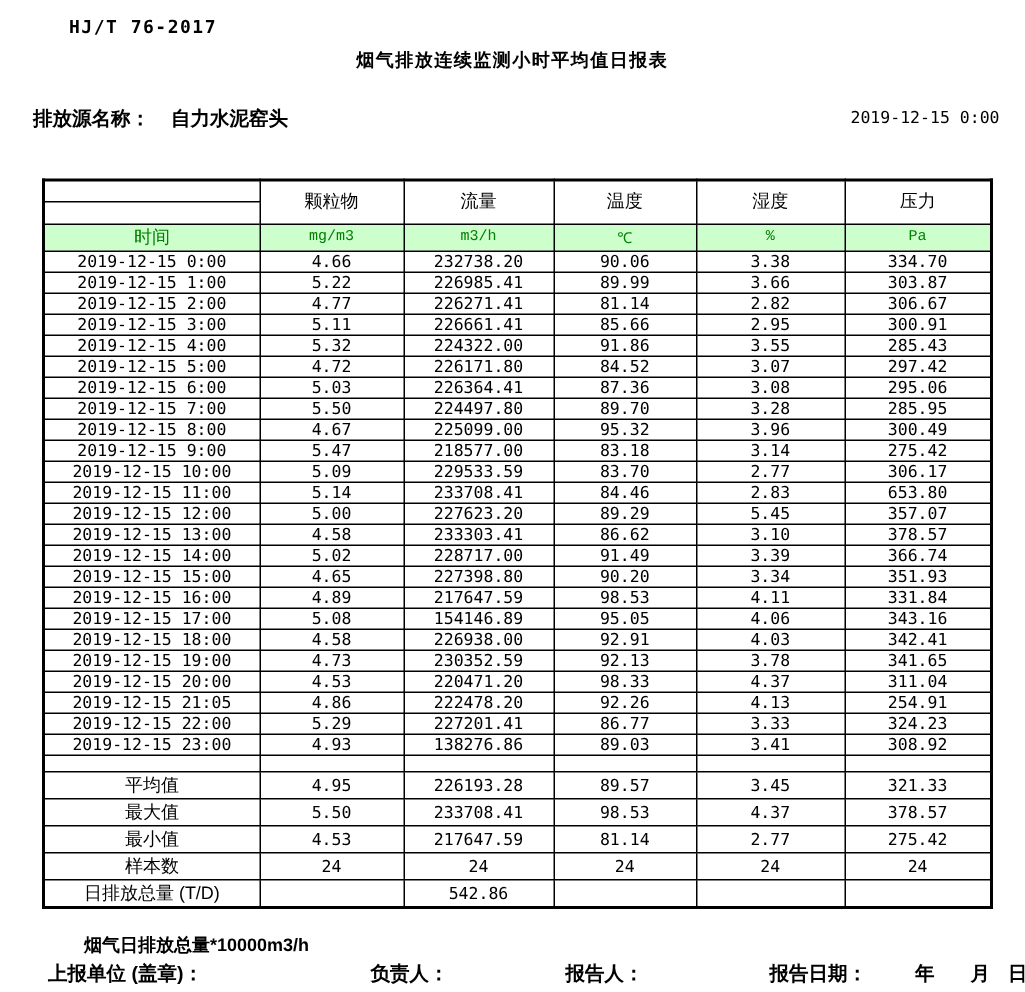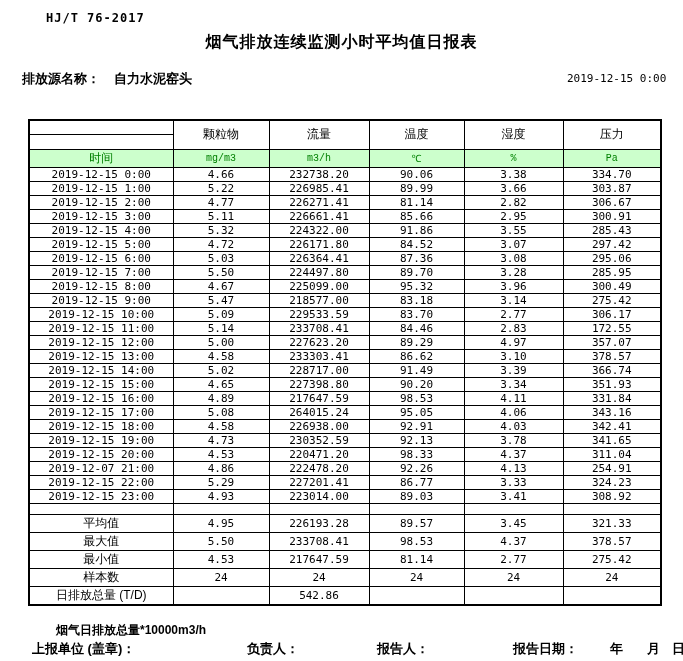--- a/index.html
+++ b/index.html
@@ -6,21 +6,21 @@
   html, body { width: 683px; height: 661px; background: #ffffff; color: #000; }
   body { position: relative; font-family: "Liberation Sans", sans-serif; }
 
   .hj-code {
     position: absolute; left: 30px; top: 11px;
     font-family: "DejaVu Sans Mono", monospace;
     font-size: 12px; font-weight: bold; letter-spacing: 1px; margin-left: 16px;
   }
   .doc-title {
     position: absolute; top: 32px; left: 0; width: 100%;
-    text-align: center; font-size: 16px; font-weight: bold; letter-spacing: 1px;
+    text-align: center; font-size: 12px; font-weight: bold; letter-spacing: 1px;
   }
   .source-line {
     position: absolute; left: 22px; top: 70px;
     font-size: 13px; font-weight: bold; text-align: center;
   }
   .source-line .src-name { margin-left: 14px; }
   .report-datetime {
     position: absolute; left: 567px; top: 72px;
     font-family: "DejaVu Sans Mono", monospace; font-size: 11px;
   }
@@ -192,28 +192,28 @@
         <td class="num-cell">83.70</td>
         <td class="num-cell">2.77</td>
         <td class="num-cell">306.17</td>
       </tr>
       <tr>
         <td class="time-cell">2019-12-15 11:00</td>
         <td class="num-cell">5.14</td>
         <td class="num-cell">233708.41</td>
         <td class="num-cell">84.46</td>
         <td class="num-cell">2.83</td>
-        <td class="num-cell">172.55</td>
+        <td class="num-cell">653.80</td>
       </tr>
       <tr>
         <td class="time-cell">2019-12-15 12:00</td>
         <td class="num-cell">5.00</td>
         <td class="num-cell">227623.20</td>
         <td class="num-cell">89.29</td>
-        <td class="num-cell">4.97</td>
+        <td class="num-cell">5.45</td>
         <td class="num-cell">357.07</td>
       </tr>
       <tr>
         <td class="time-cell">2019-12-15 13:00</td>
         <td class="num-cell">4.58</td>
         <td class="num-cell">233303.41</td>
         <td class="num-cell">86.62</td>
         <td class="num-cell">3.10</td>
         <td class="num-cell">378.57</td>
       </tr>
@@ -237,21 +237,21 @@
         <td class="time-cell">2019-12-15 16:00</td>
         <td class="num-cell">4.89</td>
         <td class="num-cell">217647.59</td>
         <td class="num-cell">98.53</td>
         <td class="num-cell">4.11</td>
         <td class="num-cell">331.84</td>
       </tr>
       <tr>
         <td class="time-cell">2019-12-15 17:00</td>
         <td class="num-cell">5.08</td>
-        <td class="num-cell">264015.24</td>
+        <td class="num-cell">154146.89</td>
         <td class="num-cell">95.05</td>
         <td class="num-cell">4.06</td>
         <td class="num-cell">343.16</td>
       </tr>
       <tr>
         <td class="time-cell">2019-12-15 18:00</td>
         <td class="num-cell">4.58</td>
         <td class="num-cell">226938.00</td>
         <td class="num-cell">92.91</td>
         <td class="num-cell">4.03</td>
@@ -267,39 +267,39 @@
       </tr>
       <tr>
         <td class="time-cell">2019-12-15 20:00</td>
         <td class="num-cell">4.53</td>
         <td class="num-cell">220471.20</td>
         <td class="num-cell">98.33</td>
         <td class="num-cell">4.37</td>
         <td class="num-cell">311.04</td>
       </tr>
       <tr>
-        <td class="time-cell">2019-12-07 21:00</td>
+        <td class="time-cell">2019-12-15 21:05</td>
         <td class="num-cell">4.86</td>
         <td class="num-cell">222478.20</td>
         <td class="num-cell">92.26</td>
         <td class="num-cell">4.13</td>
         <td class="num-cell">254.91</td>
       </tr>
       <tr>
         <td class="time-cell">2019-12-15 22:00</td>
         <td class="num-cell">5.29</td>
         <td class="num-cell">227201.41</td>
         <td class="num-cell">86.77</td>
         <td class="num-cell">3.33</td>
         <td class="num-cell">324.23</td>
       </tr>
       <tr>
         <td class="time-cell">2019-12-15 23:00</td>
         <td class="num-cell">4.93</td>
-        <td class="num-cell">223014.00</td>
+        <td class="num-cell">138276.86</td>
         <td class="num-cell">89.03</td>
         <td class="num-cell">3.41</td>
         <td class="num-cell">308.92</td>
       </tr>
     </tbody>
   <tbody class="gap">
     <tr>
       <td></td>
         <td></td>
         <td></td>

